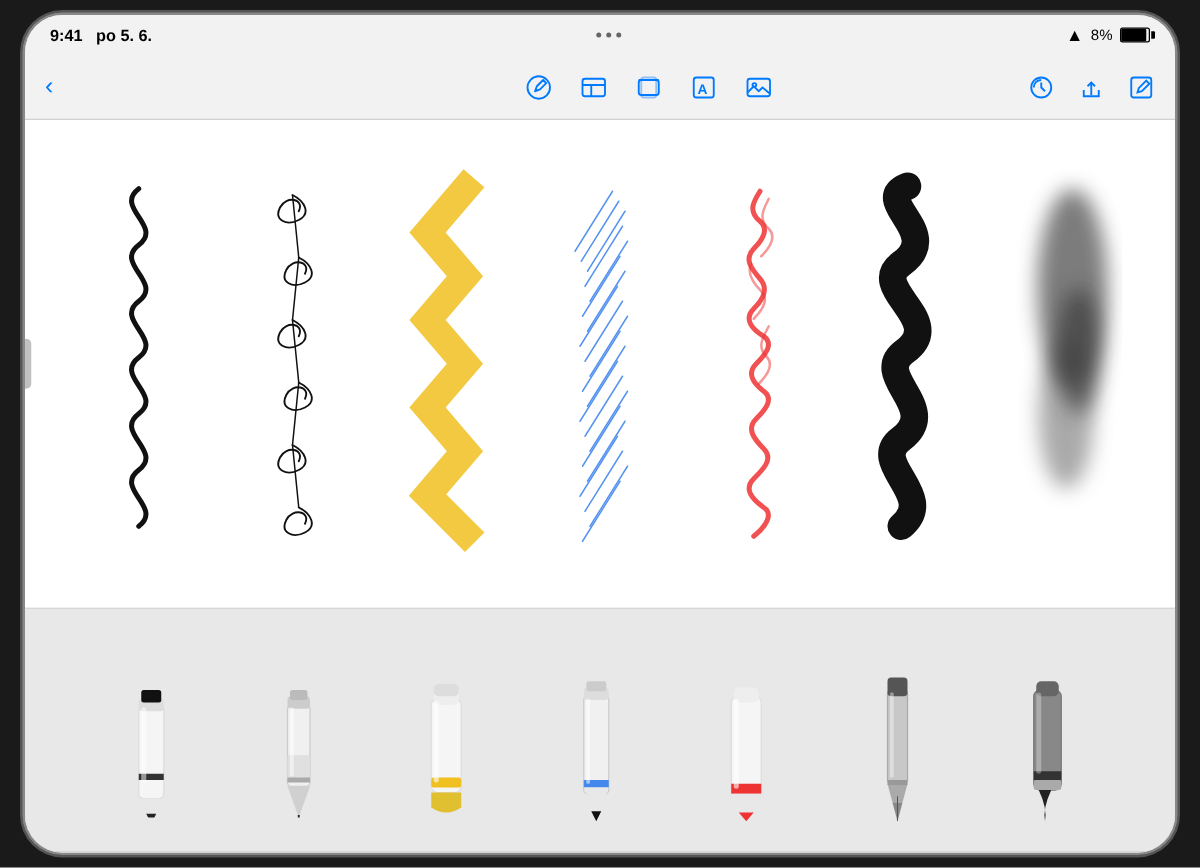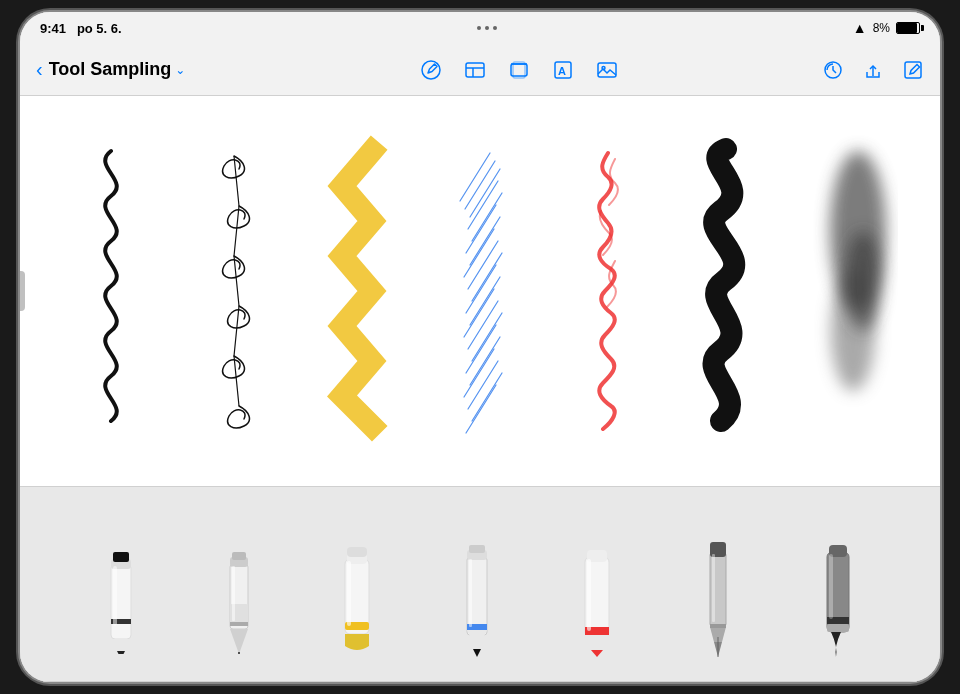--- a/index.html
+++ b/index.html
@@ -219,24 +219,20 @@
       <span>8%</span>
       <div class="battery-icon">
         <div class="battery-fill"></div>
       </div>
     </div>
   </div>
 
   <div class="toolbar">
     <div class="toolbar-left">
       <span class="back-btn">‹</span>
-      <div class="title-group">
-        <span class="doc-title">Tool Sampling</span>
-        <span class="chevron-down">⌄</span>
-      </div>
     </div>
 
     <div class="toolbar-center">
 
       <span class="tool-icon">
         <svg width="22" height="22" viewBox="0 0 22 22" fill="none" stroke="#007AFF" stroke-width="1.5">
           <circle cx="11" cy="11" r="9"></circle>
           <path d="M8 14l1.5-4 5-5 2.5 2.5-5 5L8 14z" stroke-linejoin="round"></path>
         </svg>
       </span>

